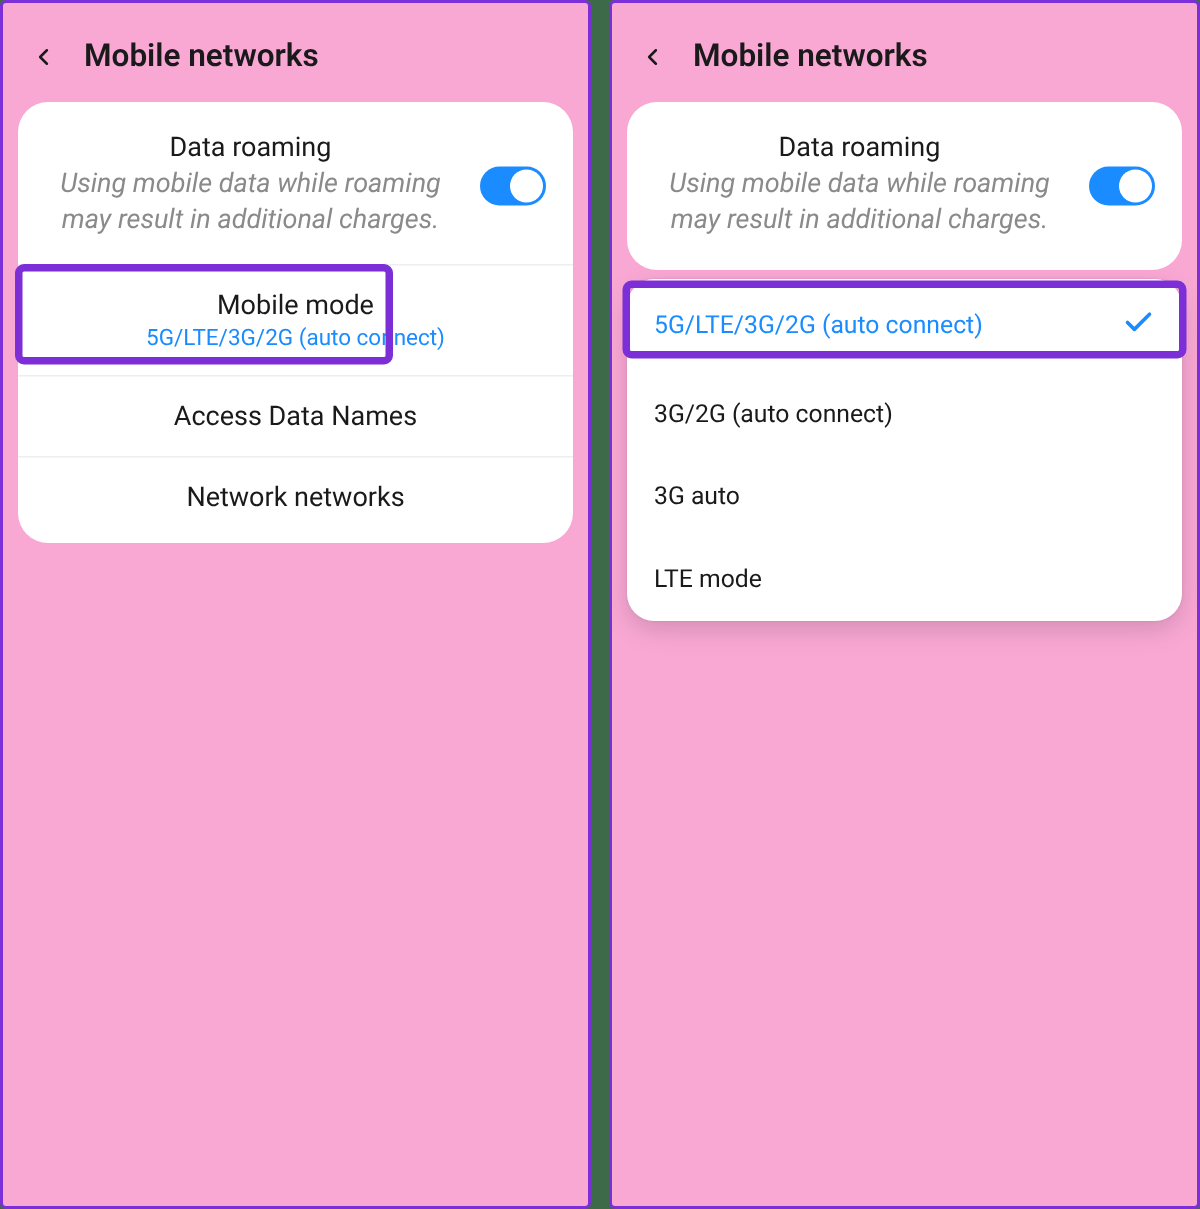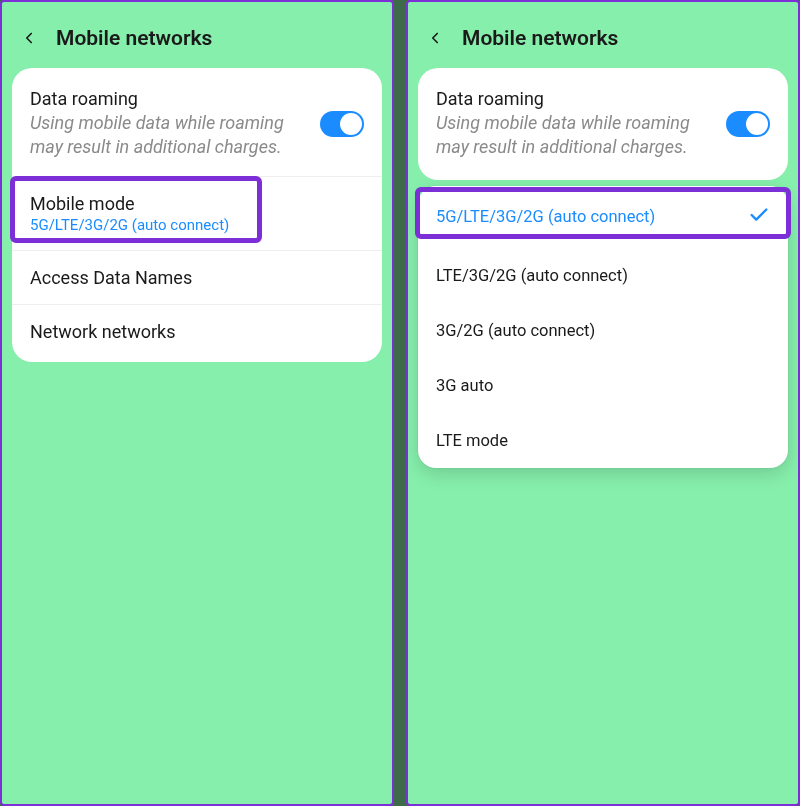--- a/index.html
+++ b/index.html
@@ -6,21 +6,21 @@
     body {
       font-family: -apple-system, BlinkMacSystemFont, "Segoe UI", Roboto, sans-serif;
       background: #3d6b4a;
       width: 800px;
       height: 806px;
       display: flex;
       gap: 12px;
       padding: 0;
     }
     .phone {
-      background: #86efac;
+      background: #f9a8d4;
       border: 2px solid #7c2fd6;
       border-radius: 4px;
       flex: 1;
       display: flex;
       flex-direction: column;
       position: relative;
       overflow: hidden;
     }
     .header {
       display: flex;
@@ -42,20 +42,21 @@
       background: #fff;
       border-radius: 20px;
       margin: 0 10px;
       padding: 4px 0;
       box-shadow: 0 0 1px rgba(0,0,0,0.04);
     }
     .row {
       padding: 16px 18px;
       border-bottom: 1px solid #eeeeee;
       position: relative;
+      text-align: center;
     }
     .row:last-child { border-bottom: none; }
     .row-roaming {
       display: flex;
       align-items: center;
       justify-content: space-between;
       gap: 16px;
     }
     .row-roaming .textcol { flex: 1; }
     .row-title {
@@ -191,23 +192,20 @@
     <div class="dd-item selected" style="position:relative;">
       <span>5G/LTE/3G/2G (auto connect)</span>
       <span class="check">
         <svg width="22" height="22" viewBox="0 0 24 24" fill="none" stroke="#1a8cff" stroke-width="2.6" stroke-linecap="round" stroke-linejoin="round">
             <polyline points="20 6 9 17 4 12"></polyline>
           </svg>
       </span>
       <div class="hl" style="left:-3px; top:1px; width:calc(100% + 6px); height:52px;"></div>
     </div>
     <div class="dd-item">
-      <span>LTE/3G/2G (auto connect)</span>
-    </div>
-    <div class="dd-item">
       <span>3G/2G (auto connect)</span>
     </div>
     <div class="dd-item">
       <span>3G auto</span>
     </div>
     <div class="dd-item">
       <span>LTE mode</span>
     </div>
   </div>
 </div>

